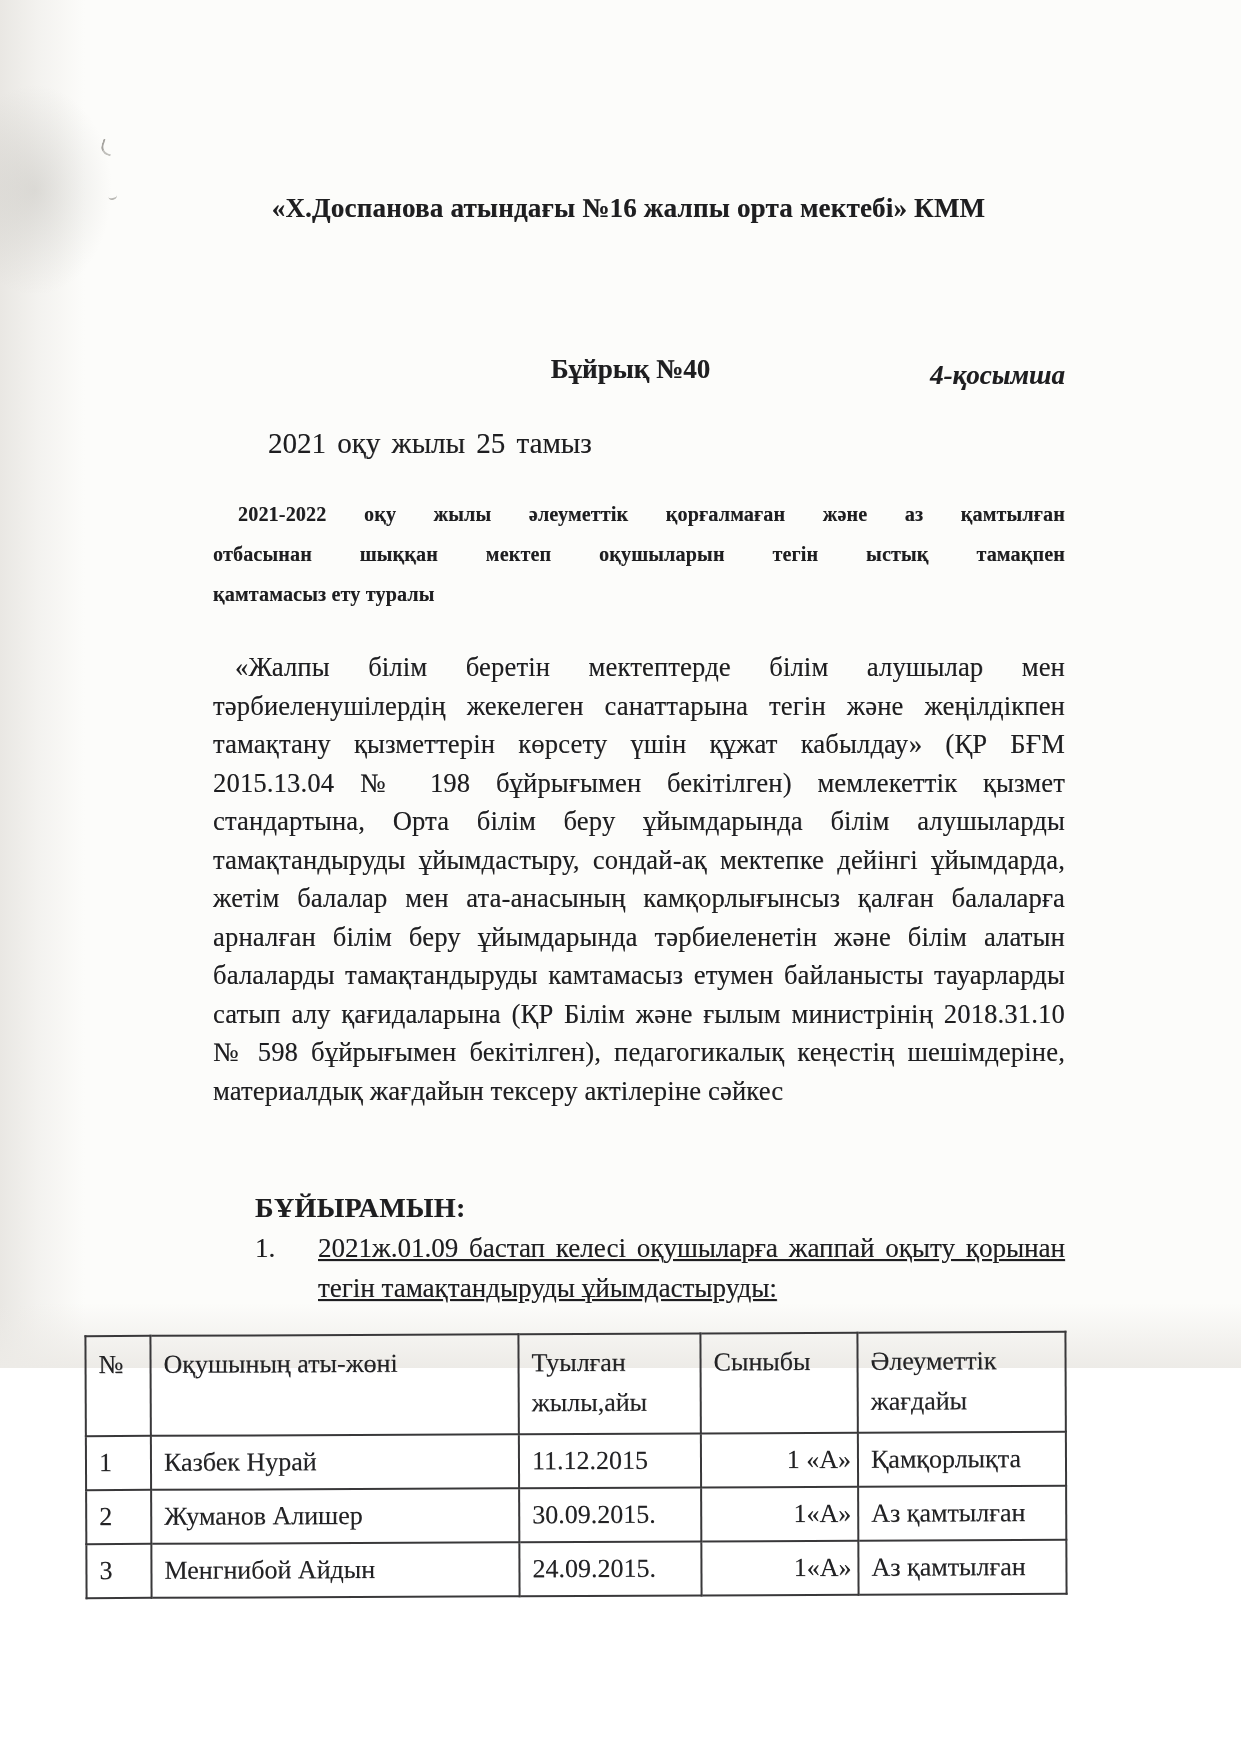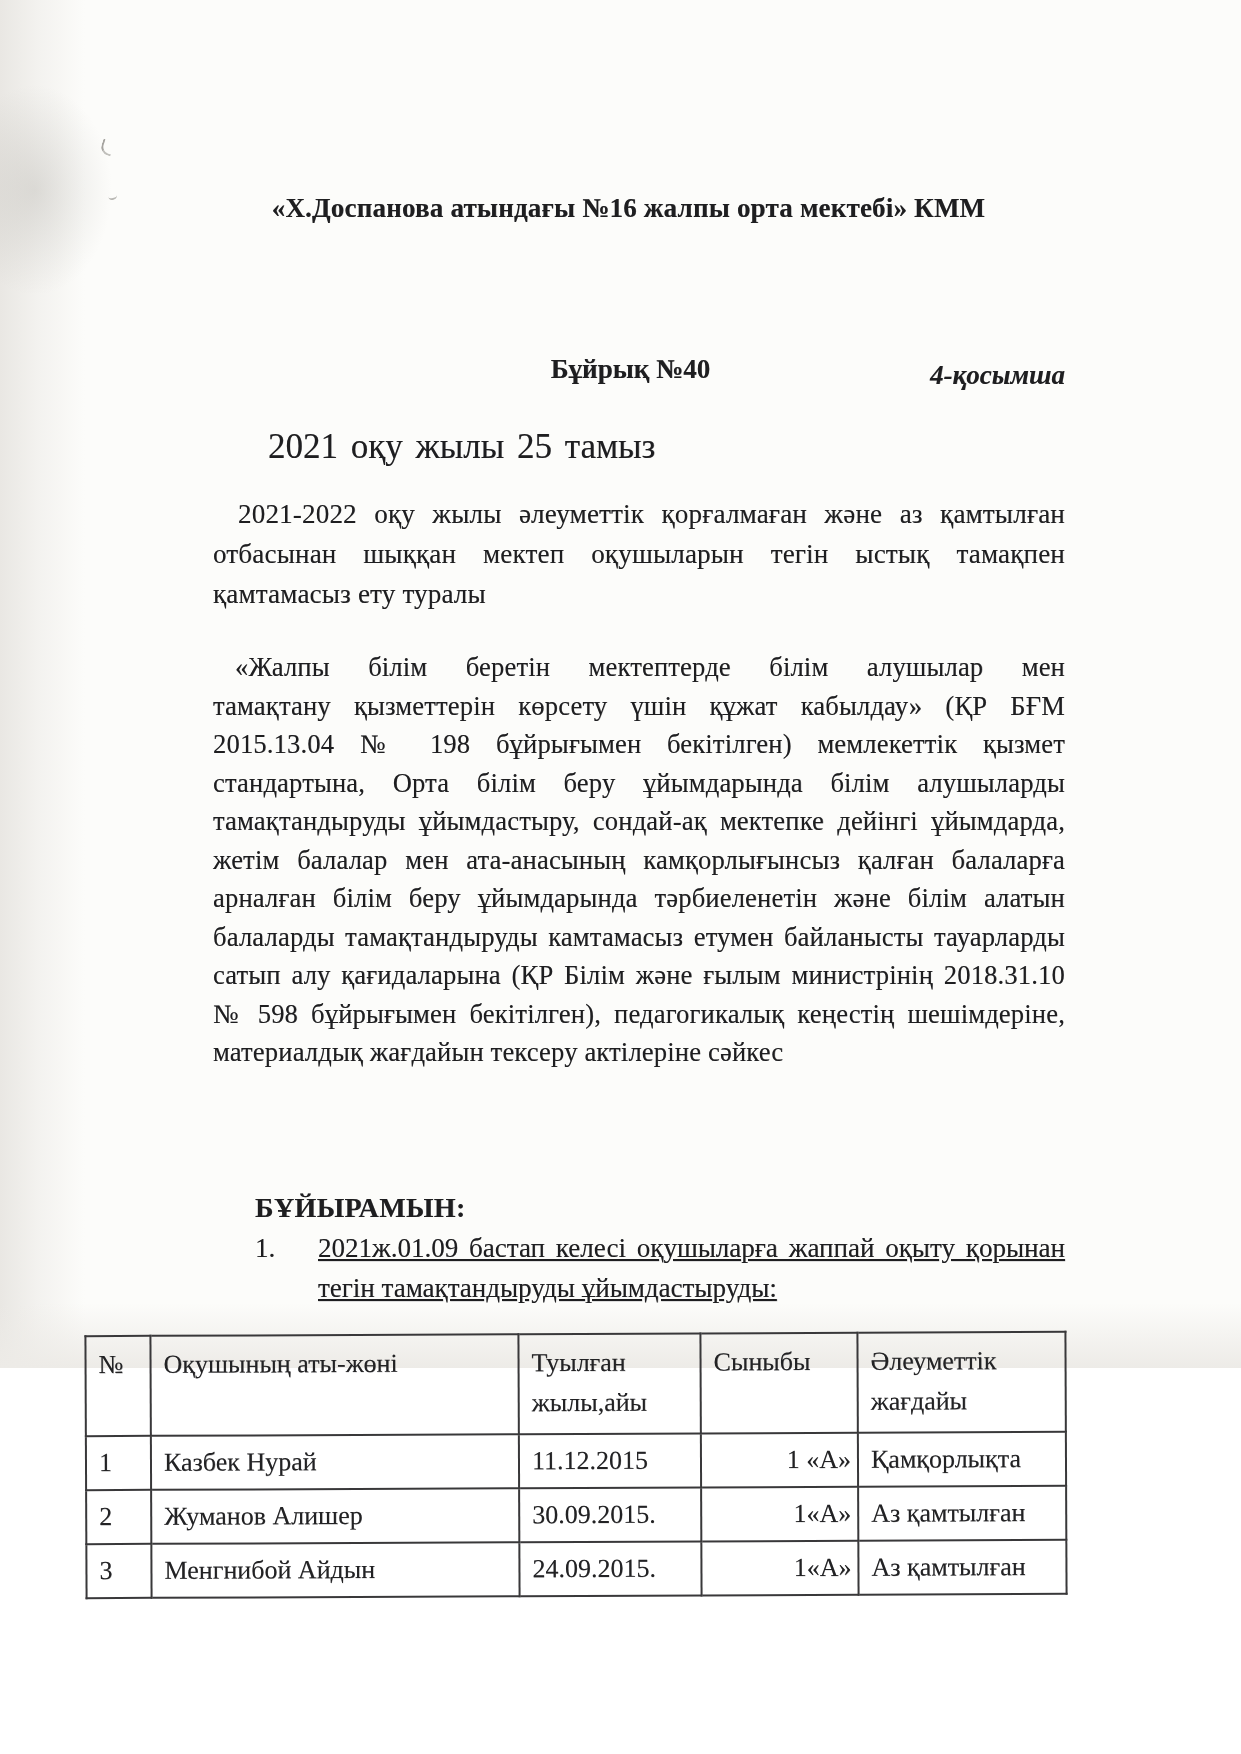--- a/index.html
+++ b/index.html
@@ -54,25 +54,25 @@
     position:absolute;top:312px;right:176px;
     font-weight:bold;font-style:italic;font-size:27px;margin-top:48px;
   }
   .order-no{
     position:absolute;top:354px;left:0;width:100%;
     text-align:center;font-weight:bold;font-size:27px;
     transform:translateX(10px);
   }
   .date-line{
     position:absolute;top:427px;left:268px;
-    font-size:35px;word-spacing:4px;
+    font-size:29px;word-spacing:4px;
   }
   .subject{
     position:absolute;top:494px;left:213px;width:852px;
-    font-weight:normal;font-size:27px;line-height:40px;letter-spacing:0.2px;
+    font-weight:bold;font-size:20px;line-height:40px;letter-spacing:0.2px;
   }
   .body-par{
     position:absolute;top:648px;left:213px;width:852px;
     font-size:26.5px;line-height:38.5px;letter-spacing:0.2px;
   }
   .jline{text-align:justify;text-align-last:justify;}
   .lline{text-align:left;}
   .indent1{padding-left:25px;}
   .indent2{padding-left:22px;}
   .decree{
@@ -132,20 +132,21 @@
   <div class="date-line ink">2021 оқу жылы 25 тамыз</div>
 
   <div class="subject ink">
     <div class="jline indent1">2021-2022 оқу жылы әлеуметтік қорғалмаған және аз қамтылған</div>
     <div class="jline">отбасынан шыққан мектеп оқушыларын тегін ыстық тамақпен</div>
     <div class="lline">қамтамасыз ету туралы</div>
   </div>
 
   <div class="body-par ink">
     <div class="jline indent2">«Жалпы білім беретін мектептерде білім алушылар мен</div>
+    <div class="jline">тәрбиеленушілердің жекелеген санаттарына тегін және жеңілдікпен</div>
     <div class="jline">тамақтану қызметтерін көрсету үшін құжат кабылдау» (ҚР БҒМ</div>
     <div class="jline">2015.13.04 № 198 бұйрығымен бекітілген) мемлекеттік қызмет</div>
     <div class="jline">стандартына, Орта білім беру ұйымдарында білім алушыларды</div>
     <div class="jline">тамақтандыруды ұйымдастыру, сондай-ақ мектепке дейінгі ұйымдарда,</div>
     <div class="jline">жетім балалар мен ата-анасының камқорлығынсыз қалған балаларға</div>
     <div class="jline">арналған білім беру ұйымдарында тәрбиеленетін және білім алатын</div>
     <div class="jline">балаларды тамақтандыруды камтамасыз етумен байланысты тауарларды</div>
     <div class="jline">сатып алу қағидаларына (ҚР Білім және ғылым министрінің 2018.31.10</div>
     <div class="jline">№ 598 бұйрығымен бекітілген), педагогикалық кеңестің шешімдеріне,</div>
     <div class="lline">материалдық жағдайын тексеру актілеріне сәйкес</div>

